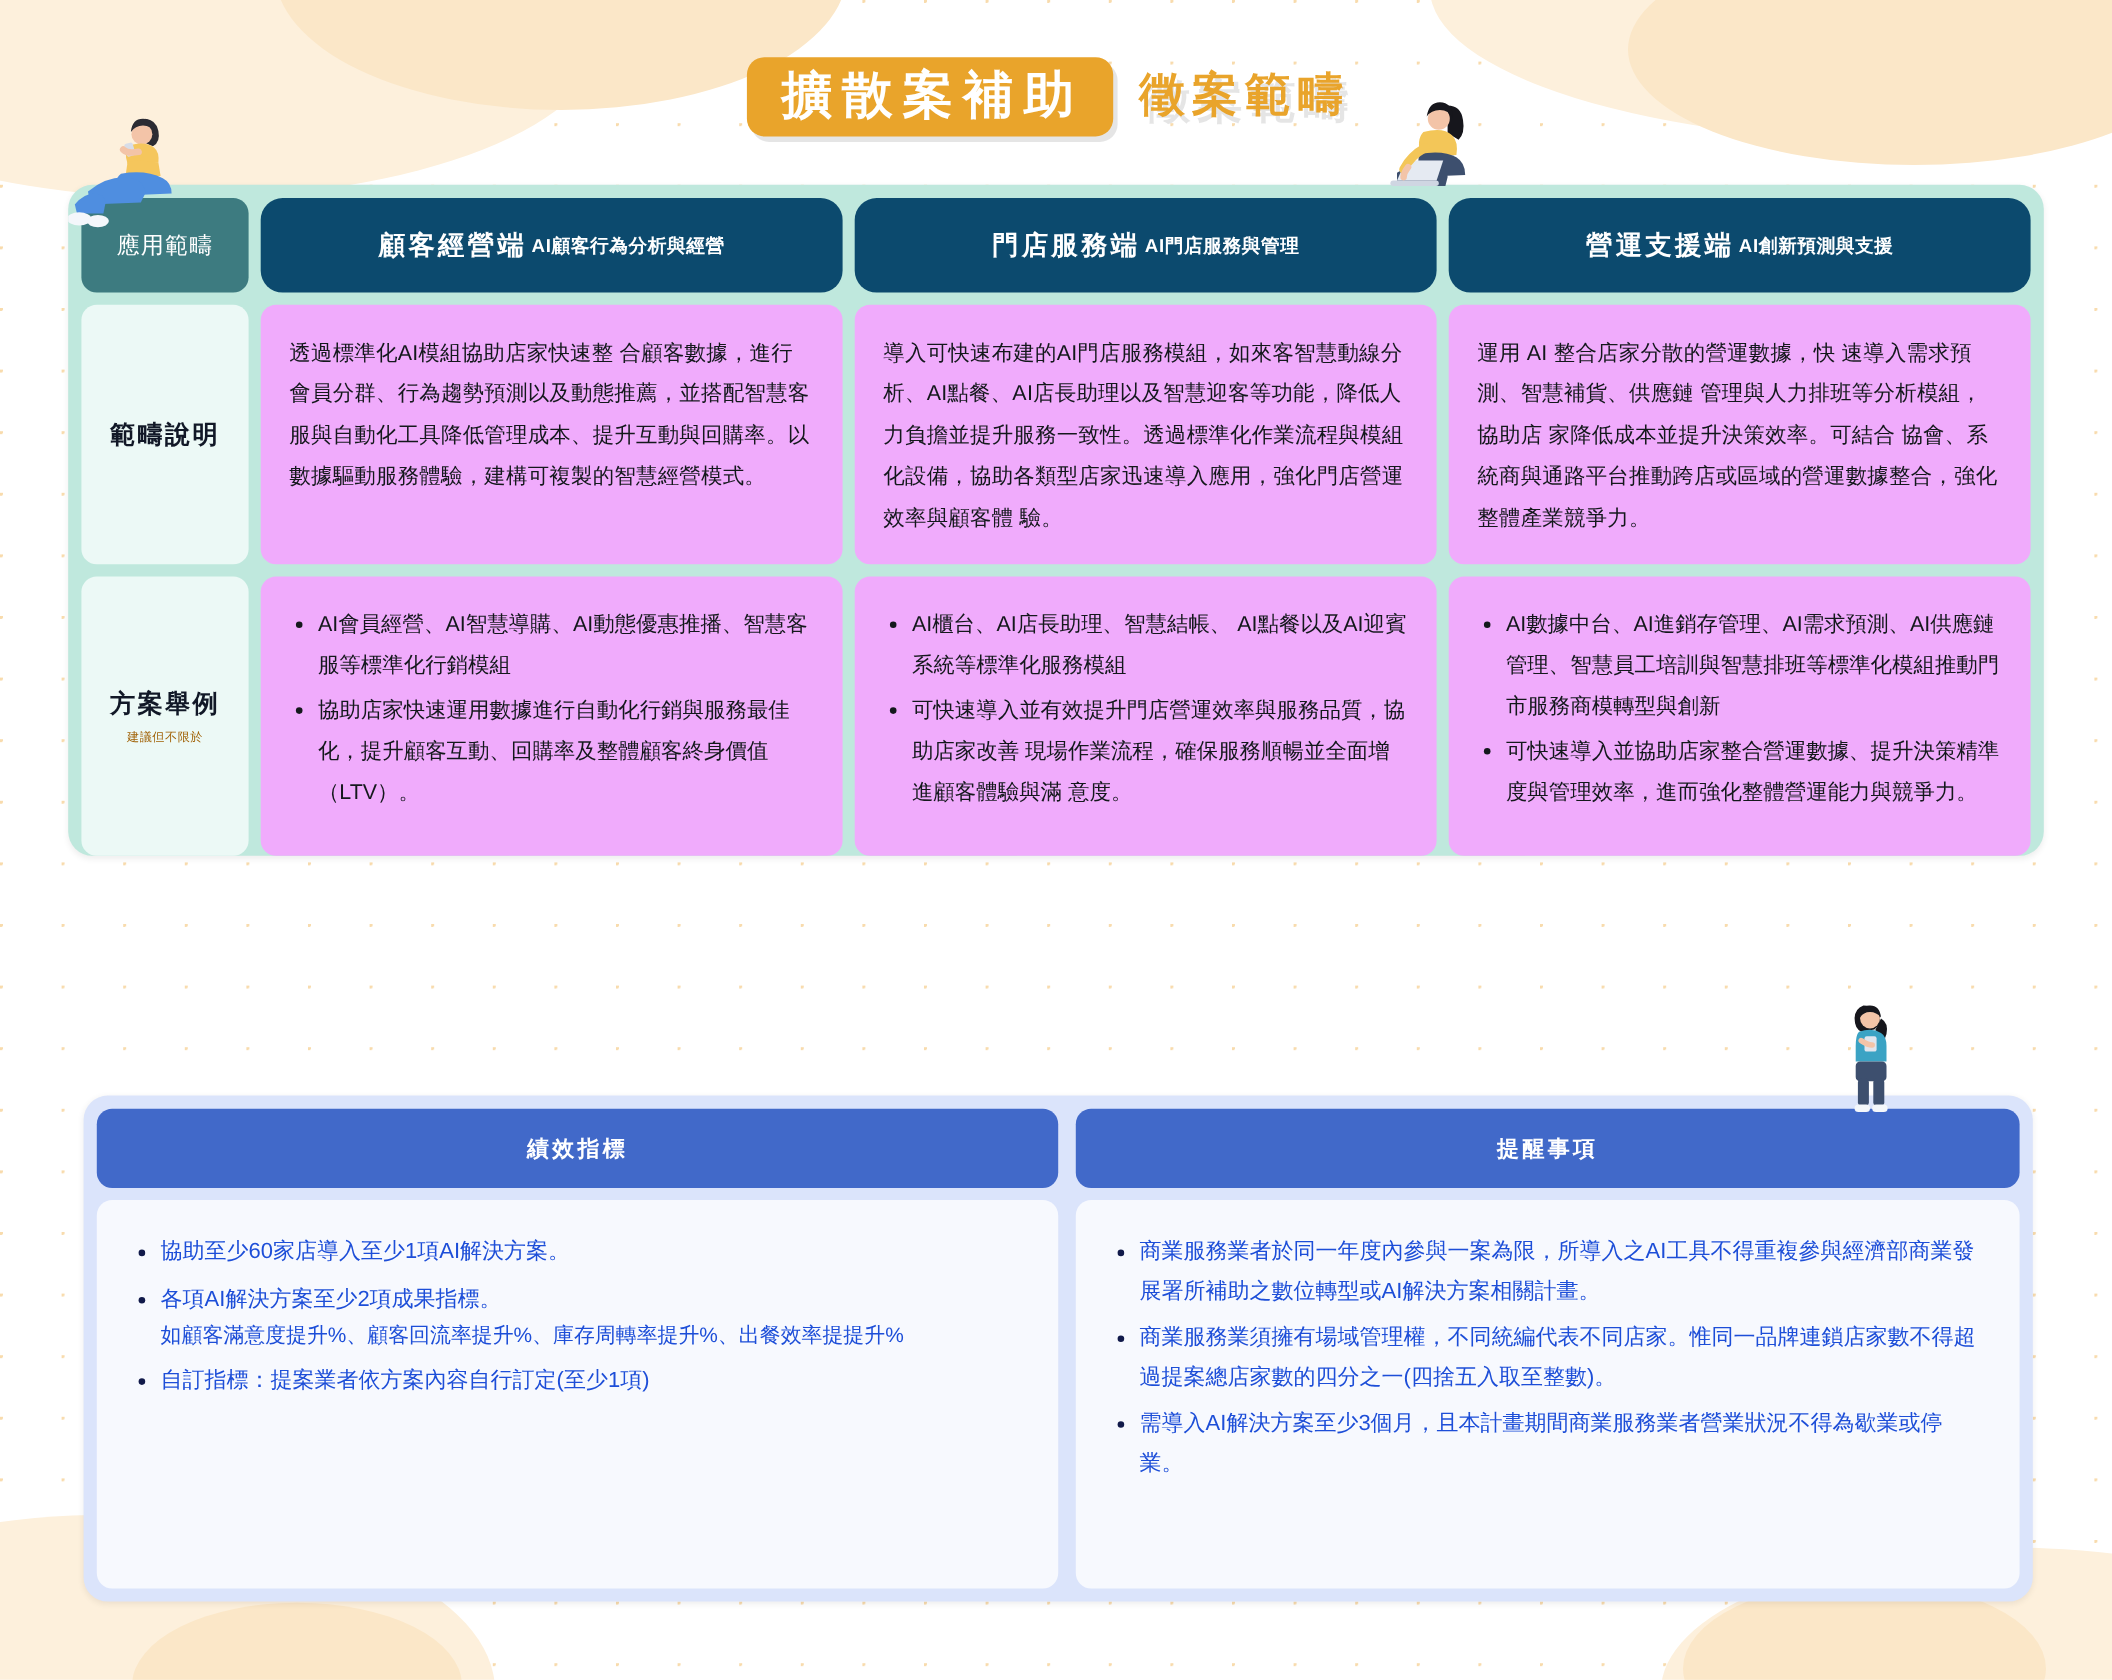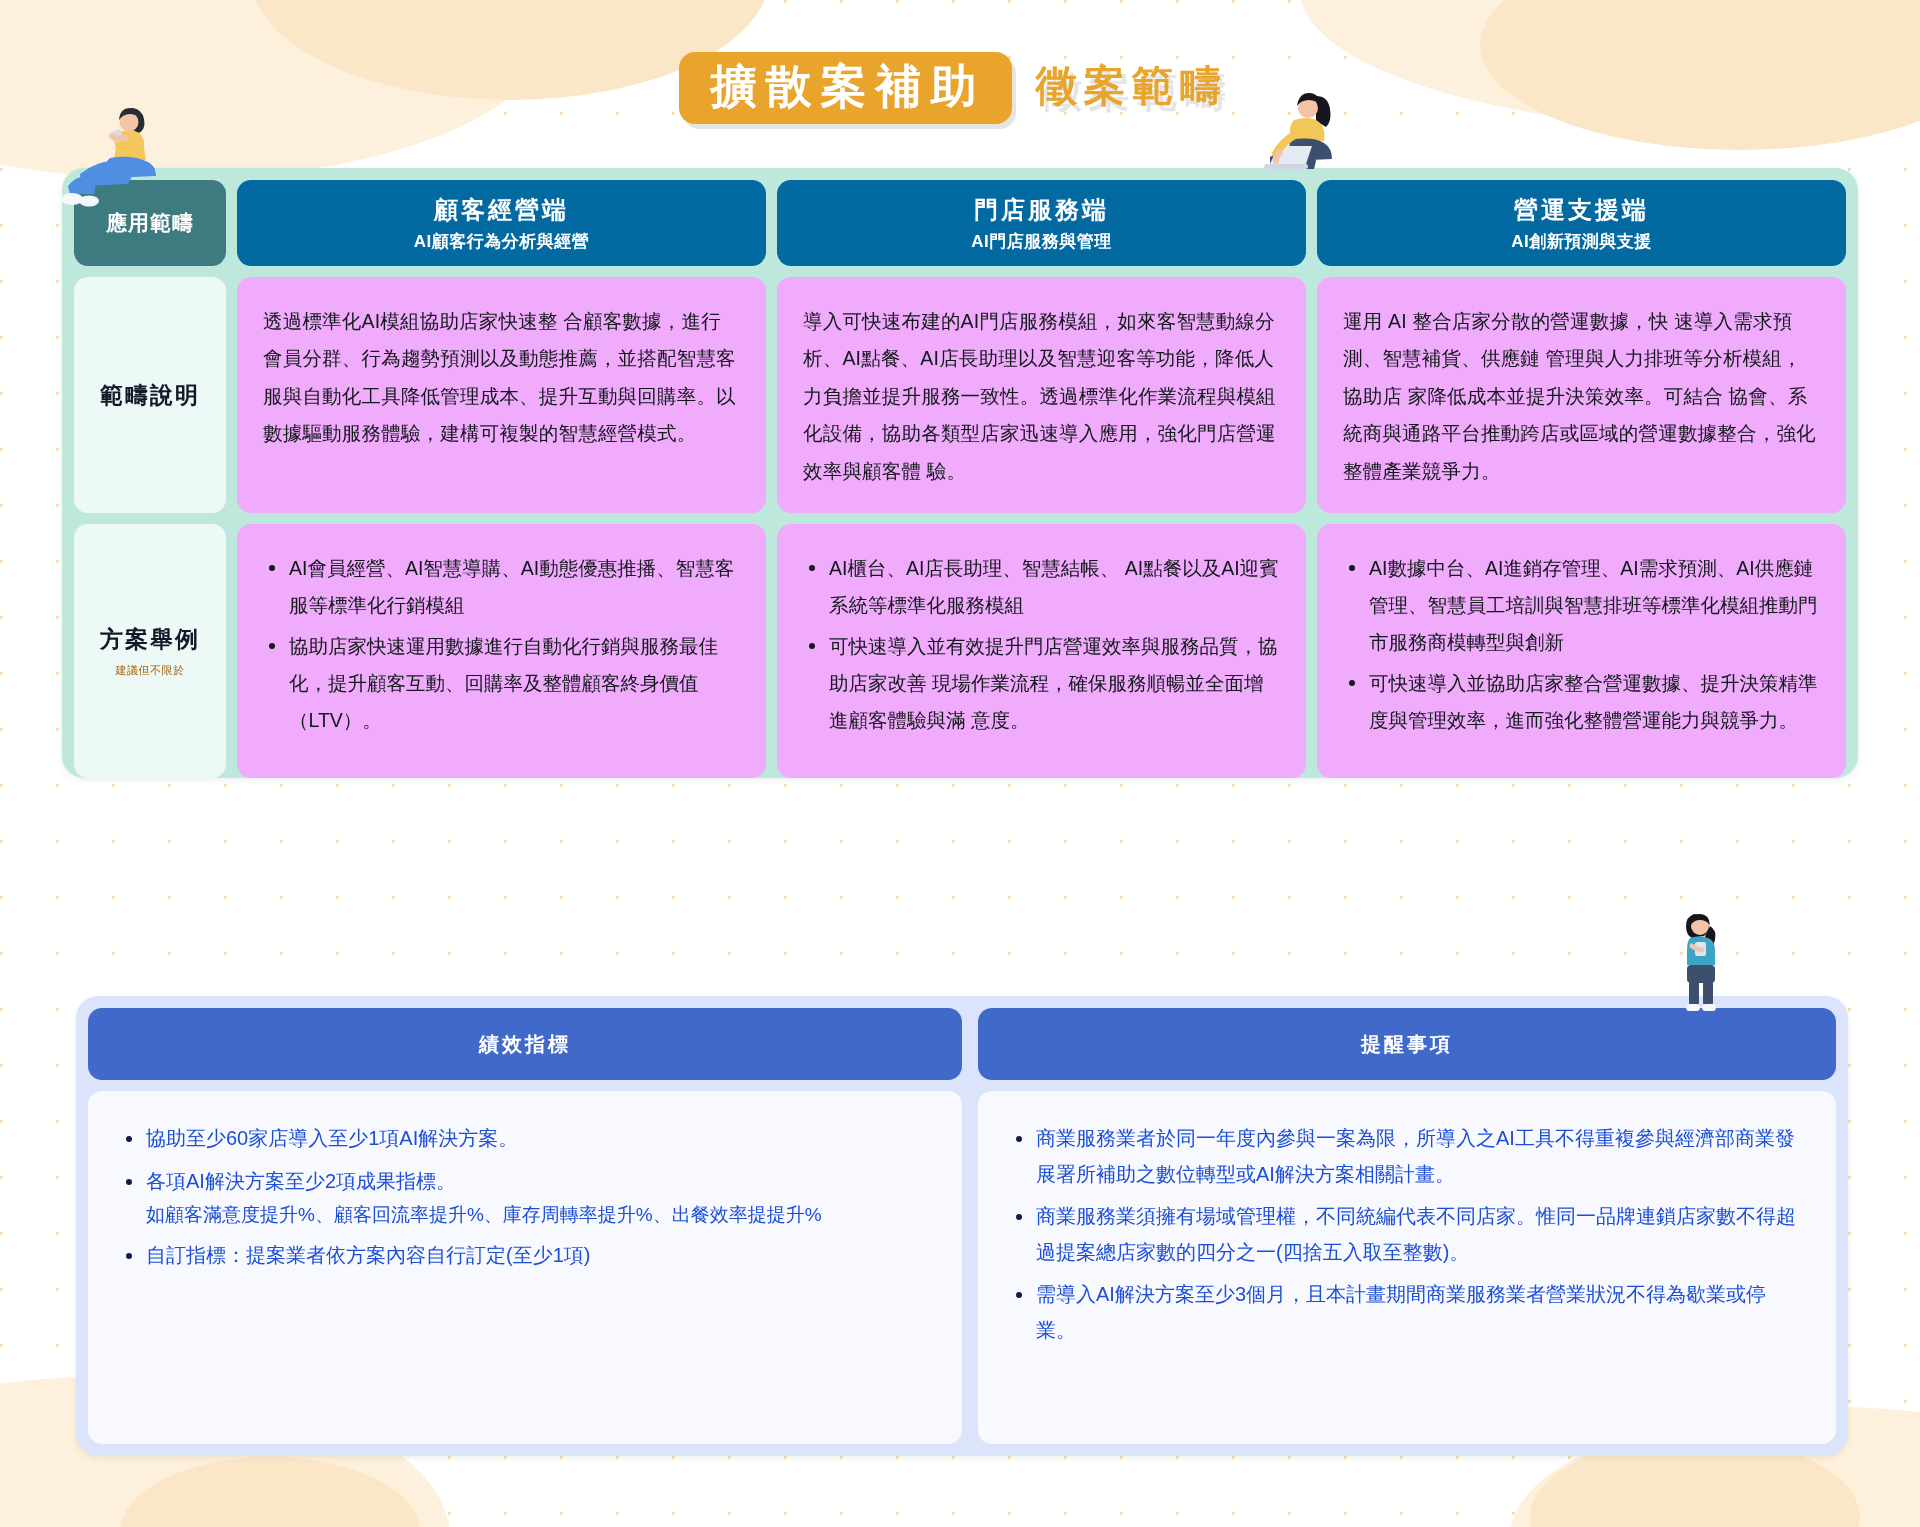--- a/index.html
+++ b/index.html
@@ -100,32 +100,33 @@
     border-radius: 14px;
     min-width: 0;
   }
 
   
   #header-row { height: 86px; }
   #header-row .cell-label {
     background: #3d7b80;
     color: #ffffff;
     font-size: 21px;
-    font-weight: bold;
+    font-weight: normal;
     letter-spacing: 1px;
   }
   #header-row .cell {
-    background: #0369a1;
+    background: #0c4a6e;
     color: #ffffff;
     display: flex;
-    flex-direction: column;
+    flex-direction: row;
     align-items: center;
     justify-content: center;
     padding: 6px 10px;
     gap: 4px;
+    border-radius: 20px;
   }
   .hdr-main { font-size: 24px; font-weight: bold; letter-spacing: 3px; }
   .hdr-sub  { font-size: 17px; font-weight: bold; letter-spacing: 0.5px; }
 
   
   .body-row .cell-label {
     background: #ecf9f6;
     color: #111827;
     font-size: 23px;
     font-weight: bold;

